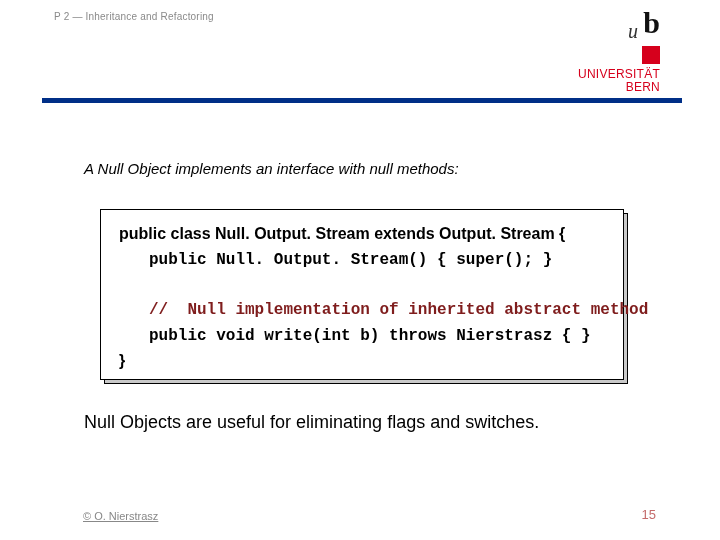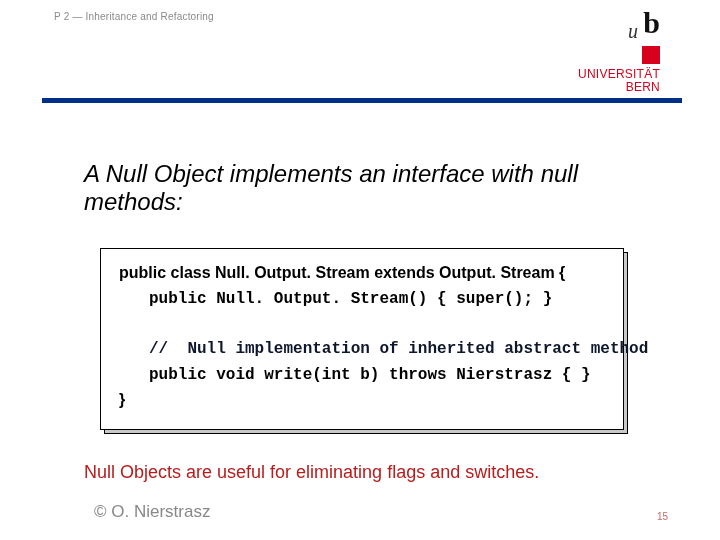--- a/index.html
+++ b/index.html
@@ -9,30 +9,30 @@
   .title-block { position: absolute; top: 48px; left: 28px; }
   .title { font-size: 30px; font-weight: 700; color: #000; }
   .hr { position: absolute; top: 98px; left: 0; right: 0; height: 5px; background: #002f87; }
   .logo { position: absolute; top: 6px; right: 22px; text-align: right; }
   .logo-b { position: relative; height: 36px; margin-bottom: 4px; }
   .logo-b .u { font-family: "Times New Roman", Georgia, serif; font-style: italic; font-size: 20px; color: #333; position: absolute; right: 22px; top: 14px; }
   .logo-b .b { font-family: "Times New Roman", Georgia, serif; font-weight: 700; font-size: 30px; color: #111; position: absolute; right: 0; top: 0; }
   .logo-sq { position: absolute; right: 0; top: 40px; width: 18px; height: 18px; background: #d6001c; }
   .logo-uni { position: absolute; right: 0; top: 62px; font-size: 12px; color: #d6001c; line-height: 1.1; text-align: right; letter-spacing: 0.02em; }
   .body { position: absolute; top: 160px; left: 42px; right: 42px; }
-  .intro { font-size: 24px; font-style: italic; color: #000; margin-bottom: 32px; }
+  .intro { font-size: 15px; font-style: italic; color: #000; margin-bottom: 32px; }
   .codebox-wrap { position: relative; margin: 0 16px 32px 16px; }
   .codeshadow { position: absolute; top: 4px; left: 4px; right: -4px; bottom: -4px; background: #c9c9c9; border: 1.5px solid #000; }
-  .codebox { position: relative; background: #fff; border: 1.5px solid #000; padding: 12px 18px 16px 18px; font-size: 16px; font-weight: 700; color: #000; line-height: 1.55; font-style: normal; }
+  .codebox { position: relative; background: #fff; border: 1.5px solid #000; padding: 12px 18px 5px 18px; font-size: 16px; font-weight: 700; color: #000; line-height: 1.55; font-style: normal; }
   .codebox .line { white-space: pre; }
-  .codebox .comment { color: #0f172a; }
+  .codebox .comment { color: #7f1d1d; }
   .codebox .ind1 { padding-left: 30px; display: inline-block; font-family: Liberation Mono, monospace; }
-  .conclude { font-size: 18px; color: #b91c1c; }
-  .copyright { position: absolute; bottom: 18px; left: 52px; font-size: 17px; color: #888; }
-  .pagenum { position: absolute; bottom: 18px; right: 14px; font-size: 10px; color: #c46b6b; }
+  .conclude { font-size: 18px; color: #000000; }
+  .copyright { position: absolute; bottom: 18px; left: 41px; font-size: 11px; color: #888; text-decoration: underline; }
+  .pagenum { position: absolute; bottom: 18px; right: 26px; font-size: 13px; color: #c46b6b; }
 </style>
 </head>
 <body>
 
 <div class="slide">
 
   <div class="top-label">P 2 — Inheritance and Refactoring</div>
 
   <div class="logo">
     <div class="logo-b">

